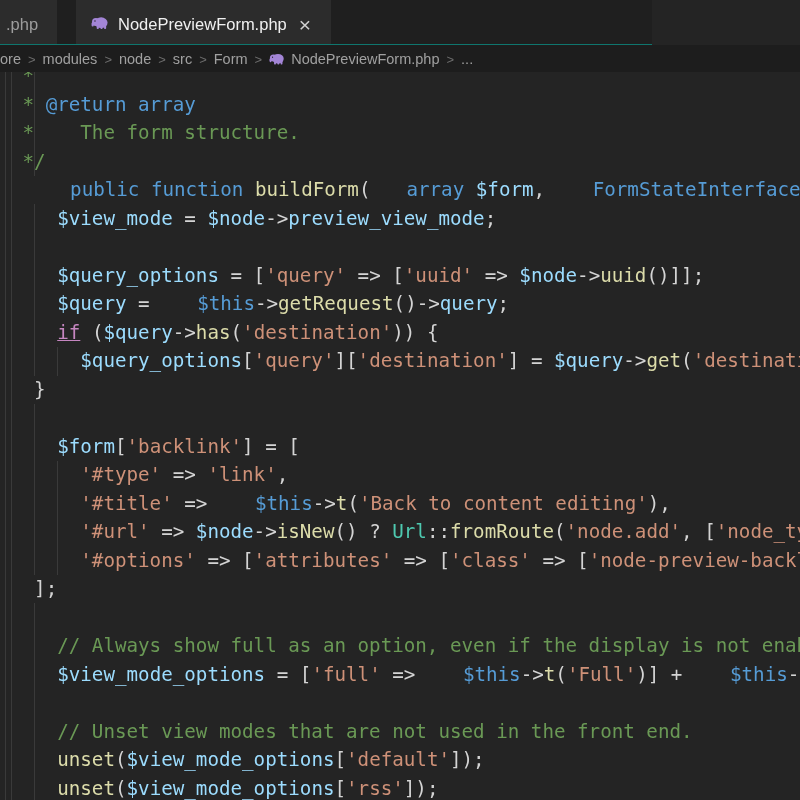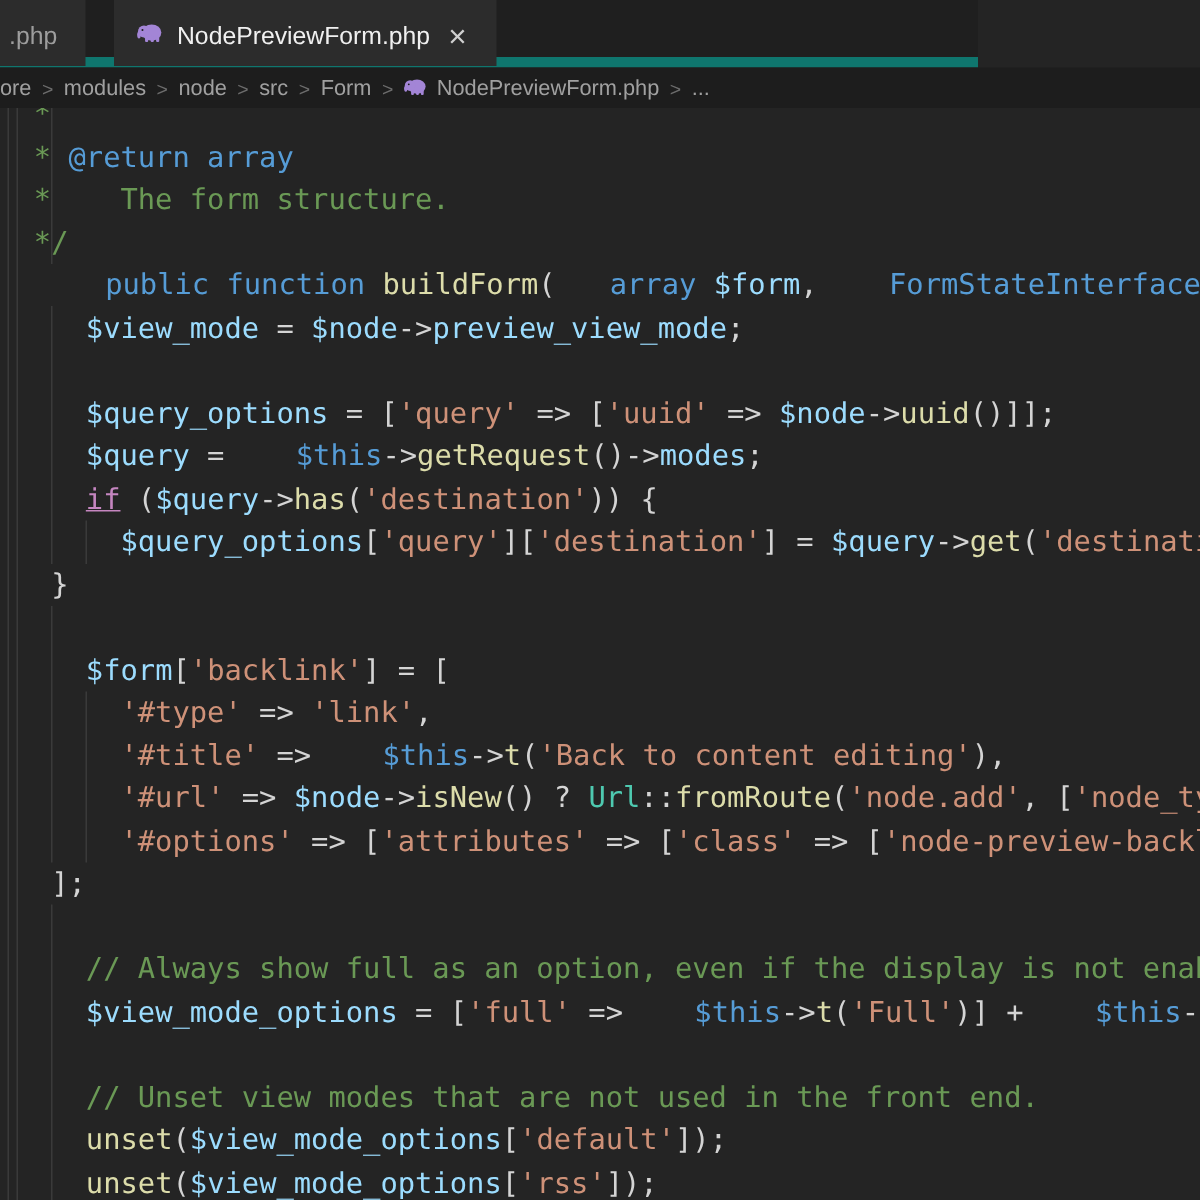--- a/index.html
+++ b/index.html
@@ -5,21 +5,21 @@
   html,body{margin:0;padding:0;}
   body{
     width:800px;height:800px;overflow:hidden;position:relative;
     background:var(--editor-bg,#242424);
     font-family:"Liberation Sans",sans-serif;
   }
   
   .tabbar{
     position:absolute;left:0;top:0;width:652px;height:45px;
     background:var(--tabbar-bg,#1f1f1f);
-    border-bottom:7px solid #0f766e;
+    border-bottom:1px solid #0f766e;
     box-sizing:border-box;
   }
   .tab{
     position:absolute;top:0;height:44px;
     display:flex;align-items:center;
     background:var(--tab-bg,#2c2c2c);
     box-sizing:border-box;
     cursor:pointer;
   }
   .tab-inactive{left:0;width:57px;padding-left:6px;}
@@ -145,21 +145,21 @@
   <div class="indent-guide" style="left:57px;top:389px;height:114px;"></div>
   <div class="code-pre">
       <div class="code-line"><span class="tok-cmt"> *</span></div>
       <div class="code-line"><span class="tok-cmt"> * </span><span class="tok-tag">@return array</span></div>
       <div class="code-line"><span class="tok-cmt"> *    The form structure.</span></div>
       <div class="code-line"><span class="tok-cmt"> */</span></div>
       <div class="code-line"><span class="tok-kw">  public function </span><span class="tok-fn">buildForm</span><span class="tok-pun">(</span><span class="tok-kw">array</span><span class="tok-pun"> </span><span class="tok-var">$form</span><span class="tok-pun">, </span><span class="tok-kw">FormStateInterface</span><span class="tok-pun"> </span><span class="tok-var">$form_state</span></div>
       <div class="code-line"><span class="tok-pun">    </span><span class="tok-var">$view_mode</span><span class="tok-pun"> = </span><span class="tok-var">$node</span><span class="tok-pun">-&gt;</span><span class="tok-var">preview_view_mode</span><span class="tok-pun">;</span></div>
       <div class="code-line"></div>
       <div class="code-line"><span class="tok-pun">    </span><span class="tok-var">$query_options</span><span class="tok-pun"> = [</span><span class="tok-str">'query'</span><span class="tok-pun"> =&gt; [</span><span class="tok-str">'uuid'</span><span class="tok-pun"> =&gt; </span><span class="tok-var">$node</span><span class="tok-pun">-&gt;</span><span class="tok-fn">uuid</span><span class="tok-pun">()]];</span></div>
-      <div class="code-line"><span class="tok-pun">    </span><span class="tok-var">$query</span><span class="tok-pun"> = </span><span class="tok-kw">$this</span><span class="tok-pun">-&gt;</span><span class="tok-fn">getRequest</span><span class="tok-pun">()-&gt;</span><span class="tok-var">modes</span><span class="tok-pun">;</span></div>
+      <div class="code-line"><span class="tok-pun">    </span><span class="tok-var">$query</span><span class="tok-pun"> = </span><span class="tok-kw">$this</span><span class="tok-pun">-&gt;</span><span class="tok-fn">getRequest</span><span class="tok-pun">()-&gt;</span><span class="tok-var">query</span><span class="tok-pun">;</span></div>
       <div class="code-line"><span class="tok-pun">    </span><span class="tok-ctl">if</span><span class="tok-pun"> (</span><span class="tok-var">$query</span><span class="tok-pun">-&gt;</span><span class="tok-fn">has</span><span class="tok-pun">(</span><span class="tok-str">'destination'</span><span class="tok-pun">)) {</span></div>
       <div class="code-line"><span class="tok-pun">      </span><span class="tok-var">$query_options</span><span class="tok-pun">[</span><span class="tok-str">'query'</span><span class="tok-pun">][</span><span class="tok-str">'destination'</span><span class="tok-pun">] = </span><span class="tok-var">$query</span><span class="tok-pun">-&gt;</span><span class="tok-fn">get</span><span class="tok-pun">(</span><span class="tok-str">'destination'</span></div>
       <div class="code-line"><span class="tok-pun">  }</span></div>
       <div class="code-line"></div>
       <div class="code-line"><span class="tok-pun">    </span><span class="tok-var">$form</span><span class="tok-pun">[</span><span class="tok-str">'backlink'</span><span class="tok-pun">] = [</span></div>
       <div class="code-line"><span class="tok-pun">      </span><span class="tok-str">'#type'</span><span class="tok-pun"> =&gt; </span><span class="tok-str">'link'</span><span class="tok-pun">,</span></div>
       <div class="code-line"><span class="tok-pun">      </span><span class="tok-str">'#title'</span><span class="tok-pun"> =&gt; </span><span class="tok-kw">$this</span><span class="tok-pun">-&gt;</span><span class="tok-fn">t</span><span class="tok-pun">(</span><span class="tok-str">'Back to content editing'</span><span class="tok-pun">),</span></div>
       <div class="code-line"><span class="tok-pun">      </span><span class="tok-str">'#url'</span><span class="tok-pun"> =&gt; </span><span class="tok-var">$node</span><span class="tok-pun">-&gt;</span><span class="tok-fn">isNew</span><span class="tok-pun">() ? </span><span class="tok-cls">Url</span><span class="tok-pun">::</span><span class="tok-fn">fromRoute</span><span class="tok-pun">(</span><span class="tok-str">'node.add'</span><span class="tok-pun">, [</span><span class="tok-str">'node_type'</span></div>
       <div class="code-line"><span class="tok-pun">      </span><span class="tok-str">'#options'</span><span class="tok-pun"> =&gt; [</span><span class="tok-str">'attributes'</span><span class="tok-pun"> =&gt; [</span><span class="tok-str">'class'</span><span class="tok-pun"> =&gt; [</span><span class="tok-str">'node-preview-backlink'</span></div>
       <div class="code-line"><span class="tok-pun">  ];</span></div>

